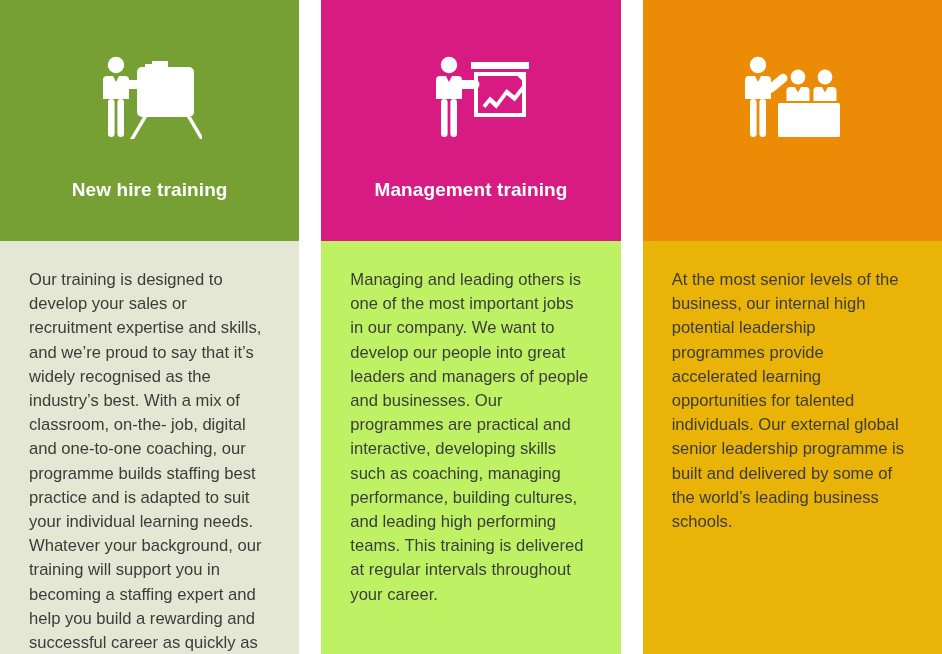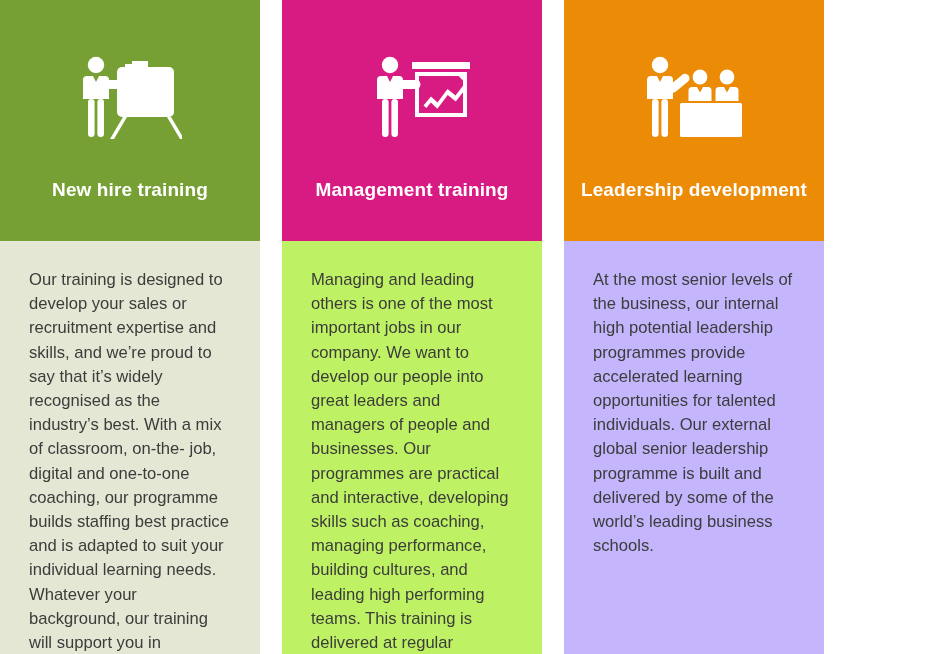--- a/index.html
+++ b/index.html
@@ -8,21 +8,21 @@
     background: #ffffff;
   }
   body {
     width: 942px;
     height: 654px;
     font-family: "Liberation Sans", sans-serif;
     overflow: hidden;
   }
   .board {
     display: flex;
-    width: 824px;
+    width: 942px;
     height: 654px;
     gap: 22px;
     box-sizing: border-box;
   }
   .card {
     flex: 1 1 0;
     display: flex;
     flex-direction: column;
     min-width: 0;
     height: 654px;
@@ -69,21 +69,21 @@
   }
   .card-body p {
     margin: 8px;
   }
   
   .card.green .card-header { background: #76a033; }
   .card.green .card-body   { background: #e3e7d4; }
   .card.pink .card-header  { background: #d81b83; padding-left: 24px; }
   .card.pink .card-body    { background: #bef264; }
   .card.orange .card-header{ background: #ec8b06; }
-  .card.orange .card-body  { background: #c4b5fd; }
+  .card.orange .card-body  { background: #eab308; }
 </style>
 </head>
 <body>
 
 <div class="board">
 
   <section class="card green">
     <div class="card-header">
       <div class="icon-wrap">
         <svg width="104" height="86" viewBox="0 0 104 86" aria-hidden="true">
@@ -175,20 +175,19 @@
             <polygon points="55,32 61,32 58,37.5" fill="#ec8b06"></polygon>
 
             <circle cx="85" cy="22" r="7.4"></circle>
             <path d="M77,32 h16 a3.5,3.5 0 0 1 3.5,3.5 v10.5 h-23 v-10.5 a3.5,3.5 0 0 1 3.5,-3.5 z"></path>
             <polygon points="82,32 88,32 85,37.5" fill="#ec8b06"></polygon>
 
             <rect x="38" y="48" width="62" height="34" rx="1.5"></rect>
           </g>
         </svg>
       </div>
-      <div class="card-title">Leadership development</div>
     </div>
     <div class="card-body">
       <p>At the most senior levels of the business, our internal high potential leadership programmes provide accelerated learning opportunities for talented individuals. Our external global senior leadership programme is built and delivered by some of the world’s leading business schools.</p>
     </div>
   </section>
 
 </div>
 
 </body></html>

